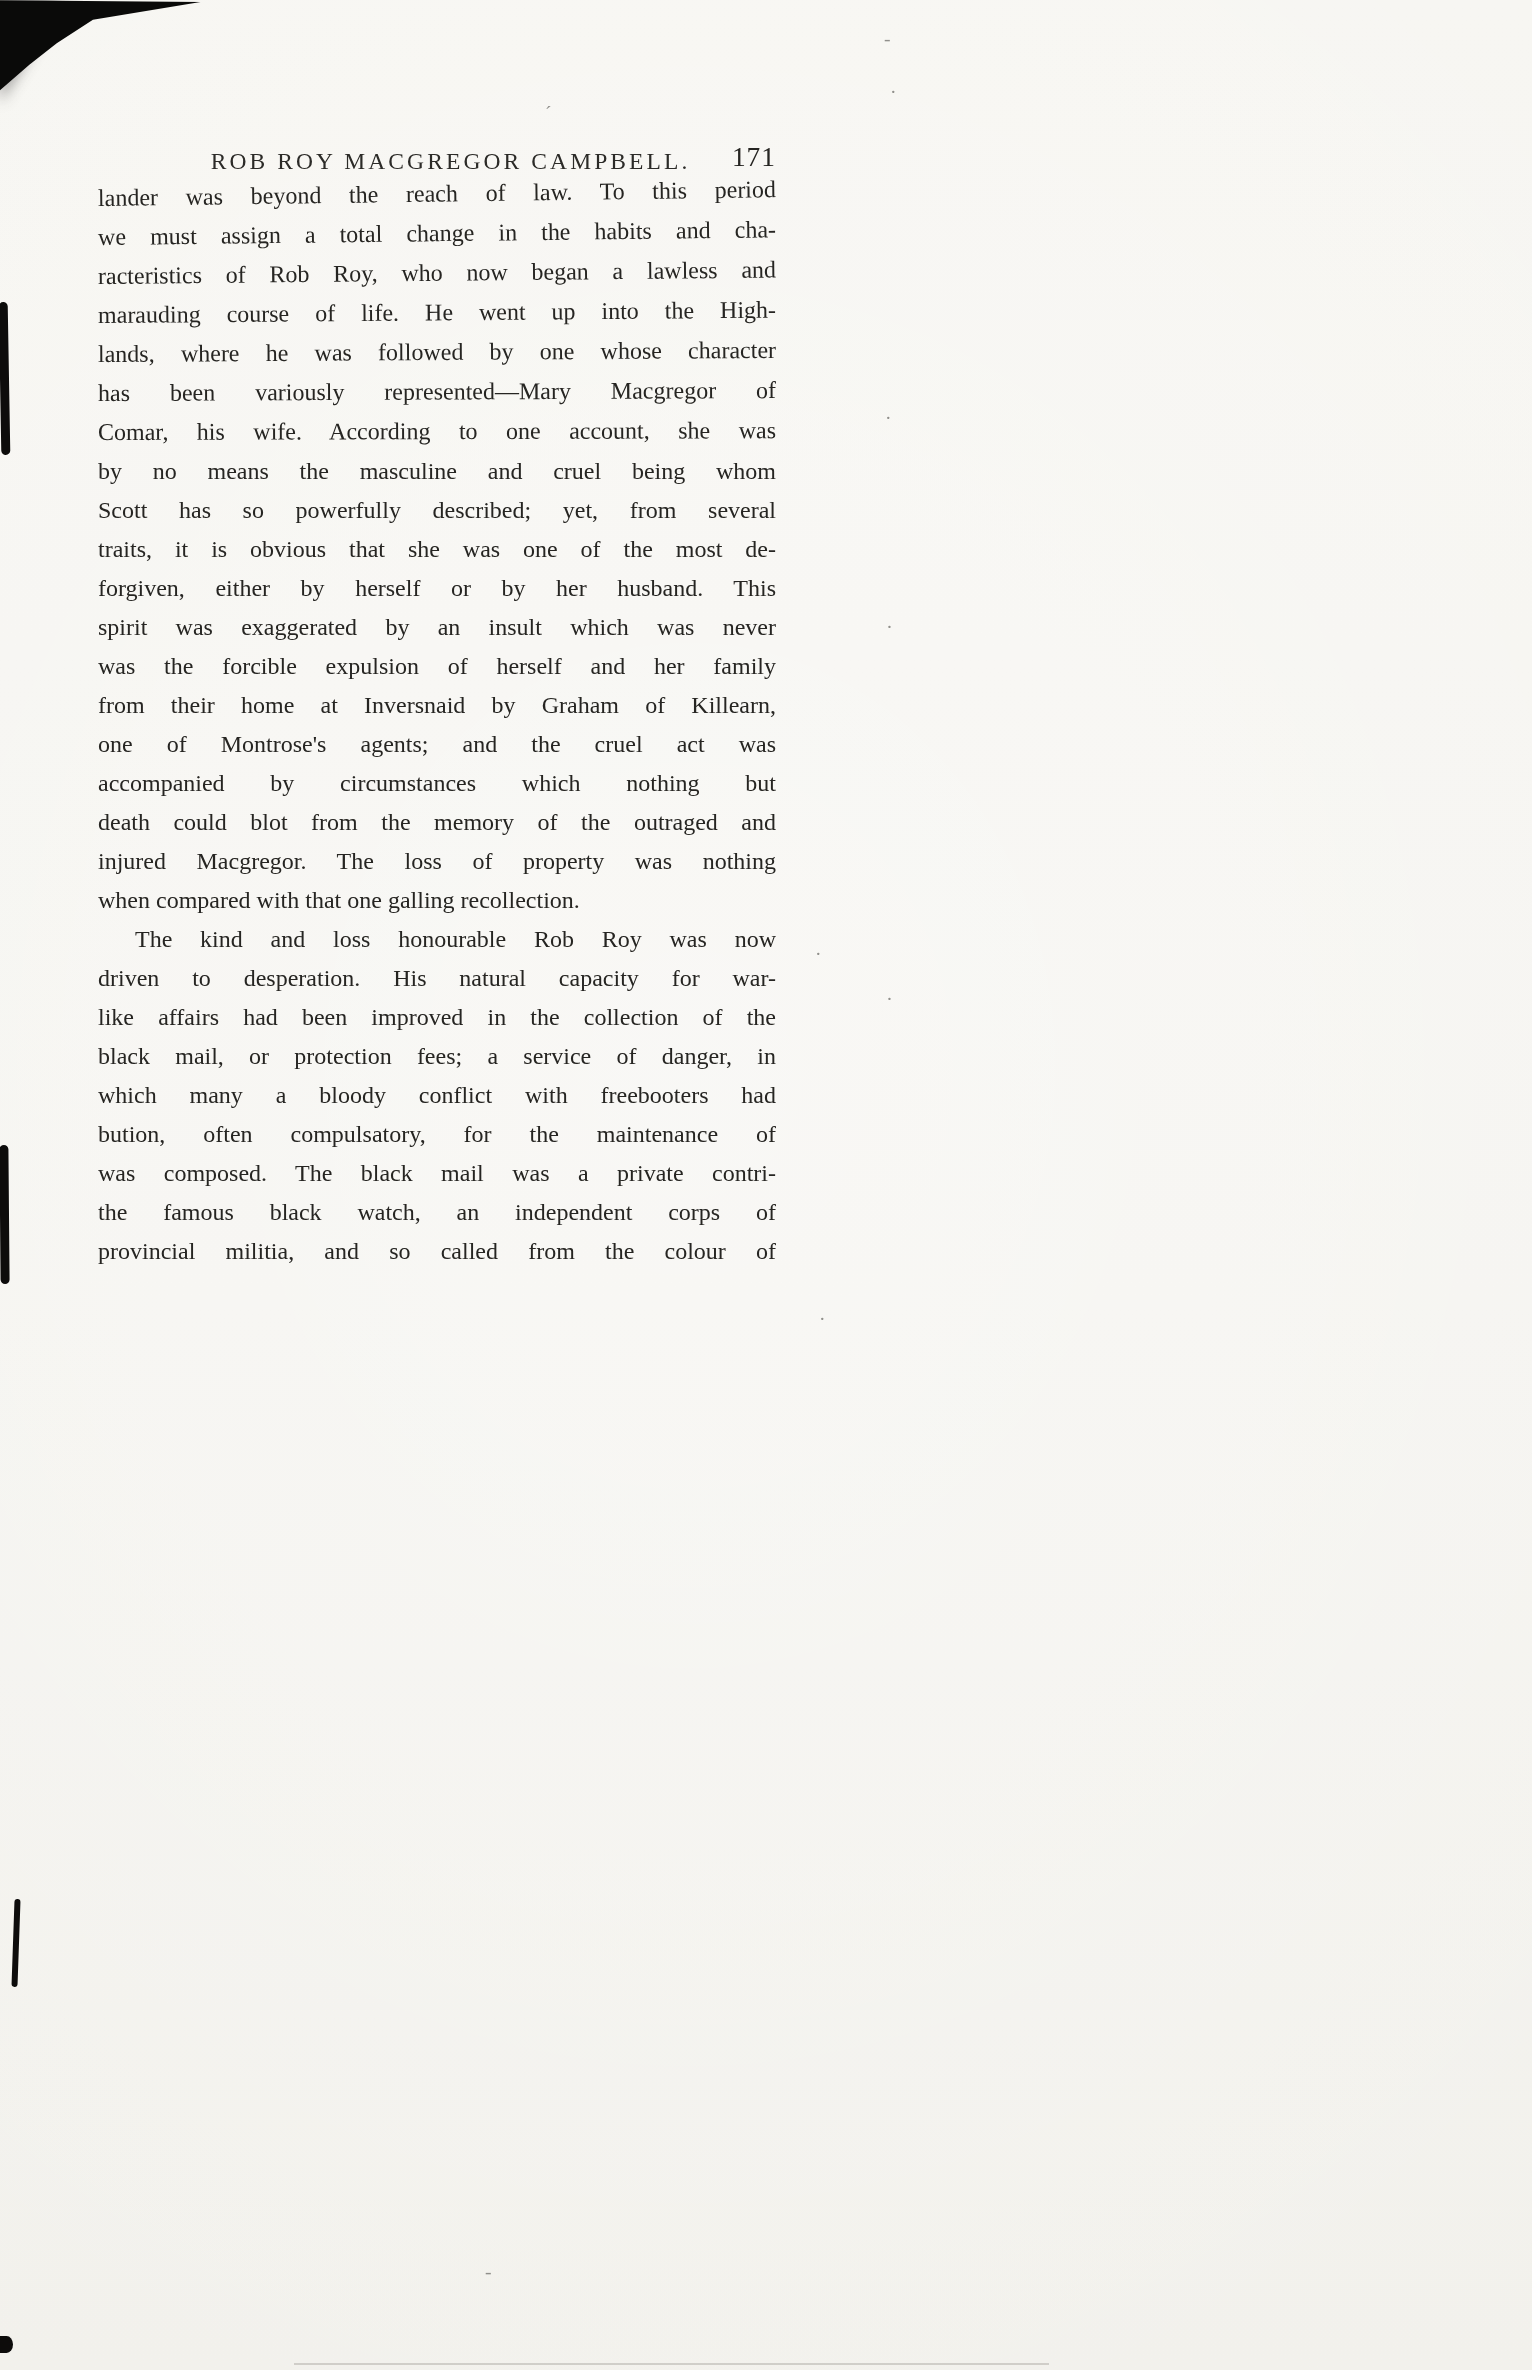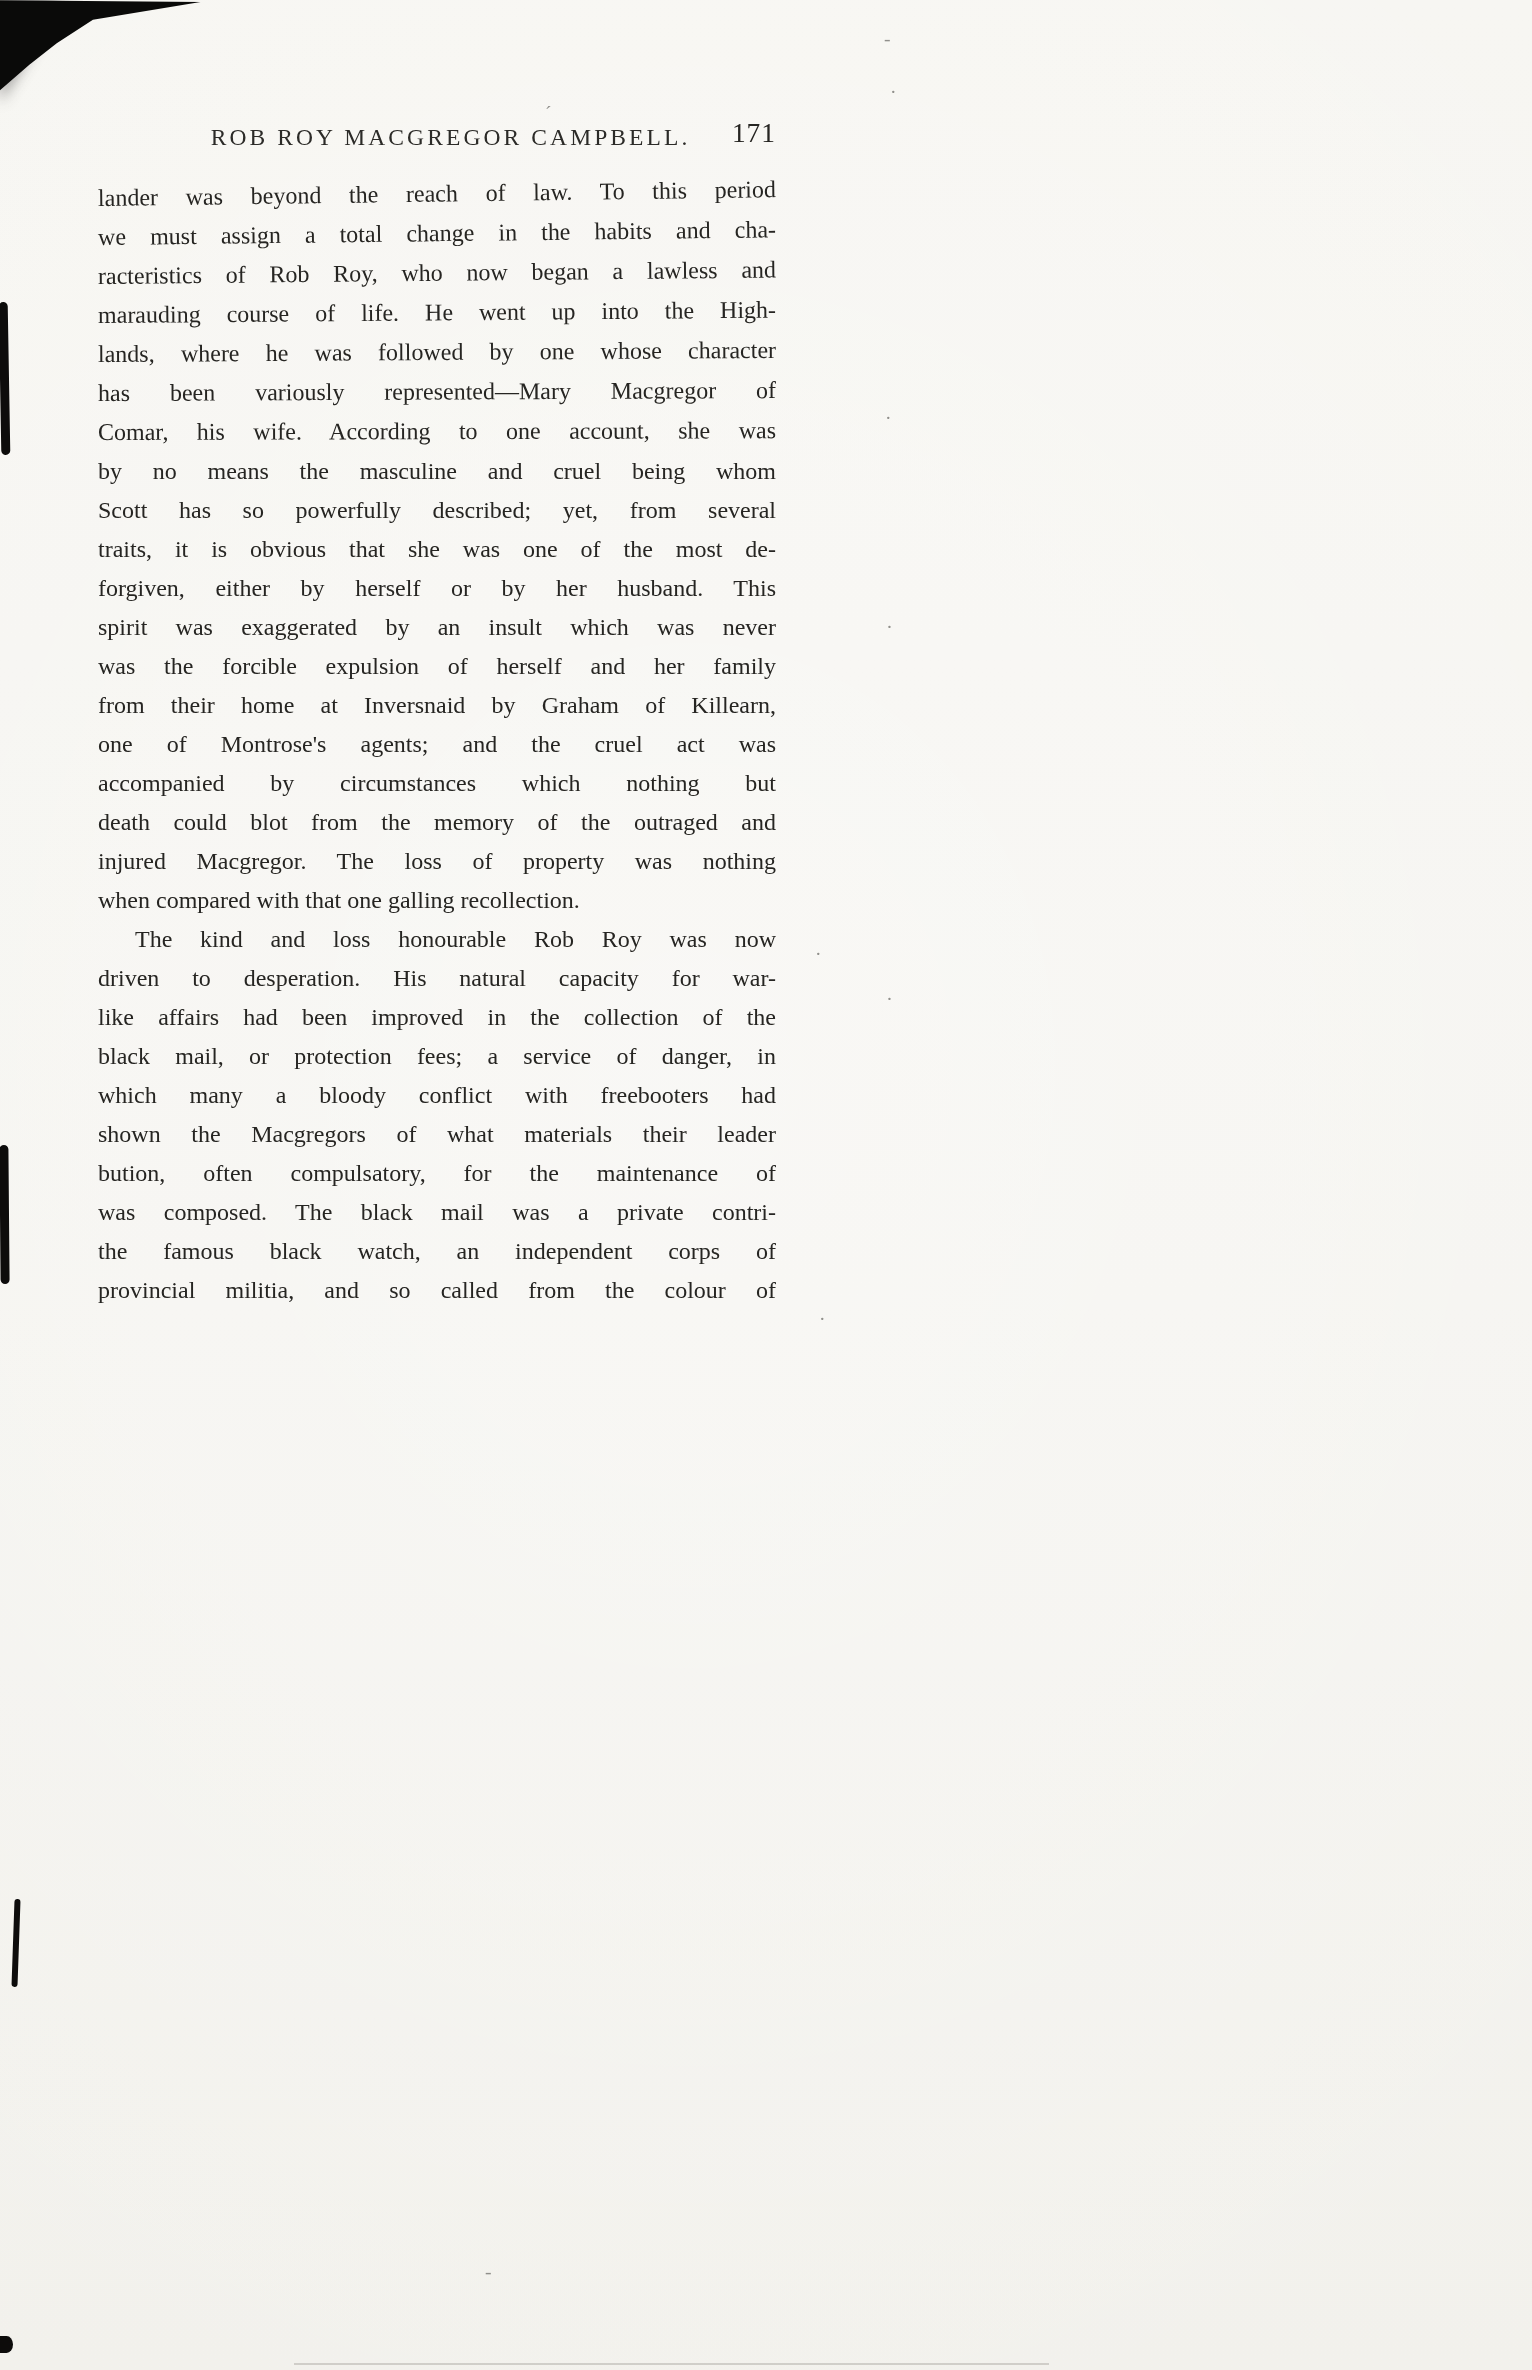--- a/index.html
+++ b/index.html
@@ -12,21 +12,21 @@
     position:relative;
     width:1533px;height:2370px;
     background:
       radial-gradient(ellipse 120% 90% at 45% 45%, rgba(255,255,255,0.35), rgba(0,0,0,0) 70%),
       linear-gradient(180deg,#f7f6f2 0%,#f5f4f0 55%,#f2f1ec 100%);
     overflow:hidden;
   }
   
   .header{
     position:absolute;
-    left:98px;top:118px;width:678px;height:35px;
+    left:98px;top:142px;width:678px;height:35px;
   }
   .header .title{
     position:absolute;left:52%;transform:translateX(-50%);
     top:5.9px;
     font-size:23.5px;letter-spacing:3.1px;
     color:#2c2b28;
     white-space:nowrap;
   }
   .header .pagenum{
     position:absolute;right:0;top:0;
@@ -96,21 +96,20 @@
       <div class="line">one of Montrose's agents; and the cruel act was</div>
       <div class="line">accompanied by circumstances which nothing but</div>
       <div class="line">death could blot from the memory of the outraged and</div>
       <div class="line">injured Macgregor. The loss of property was nothing</div>
       <div class="line no-justify">when compared with that one galling recollection.</div>
       <div class="line indent">The kind and loss honourable Rob Roy was now</div>
       <div class="line">driven to desperation. His natural capacity for war-</div>
       <div class="line">like affairs had been improved in the collection of the</div>
       <div class="line">black mail, or protection fees; a service of danger, in</div>
       <div class="line">which many a bloody conflict with freebooters had</div>
-      <div class="line">shown the Macgregors of what materials their leader</div>
       <div class="line">bution, often compulsatory, for the maintenance of</div>
       <div class="line">was composed. The black mail was a private contri-</div>
       <div class="line">the famous black watch, an independent corps of</div>
       <div class="line">provincial militia, and so called from the colour of</div>
     </div>
 
   <svg class="corner-svg artifact" width="225" height="147" viewBox="0 0 230 150">
     <defs>
       <filter id="soft" x="-40%" y="-40%" width="180%" height="180%">
         <feGaussianBlur stdDeviation="7"></feGaussianBlur>

